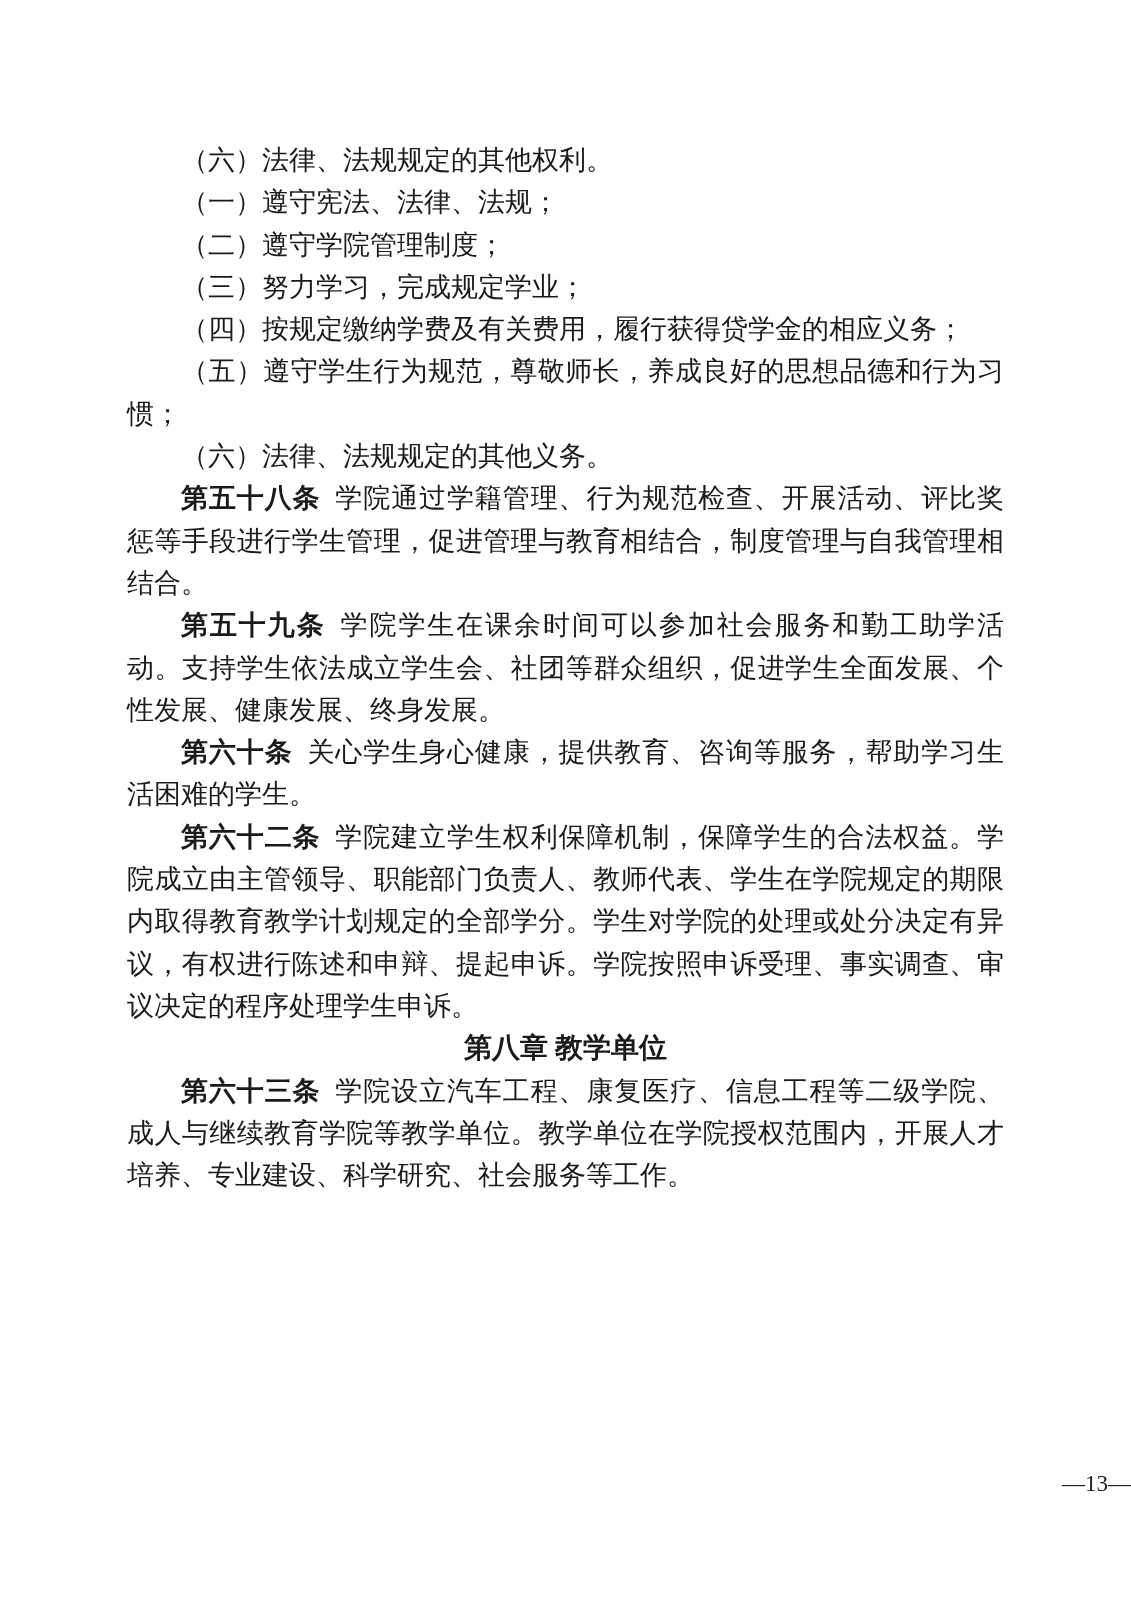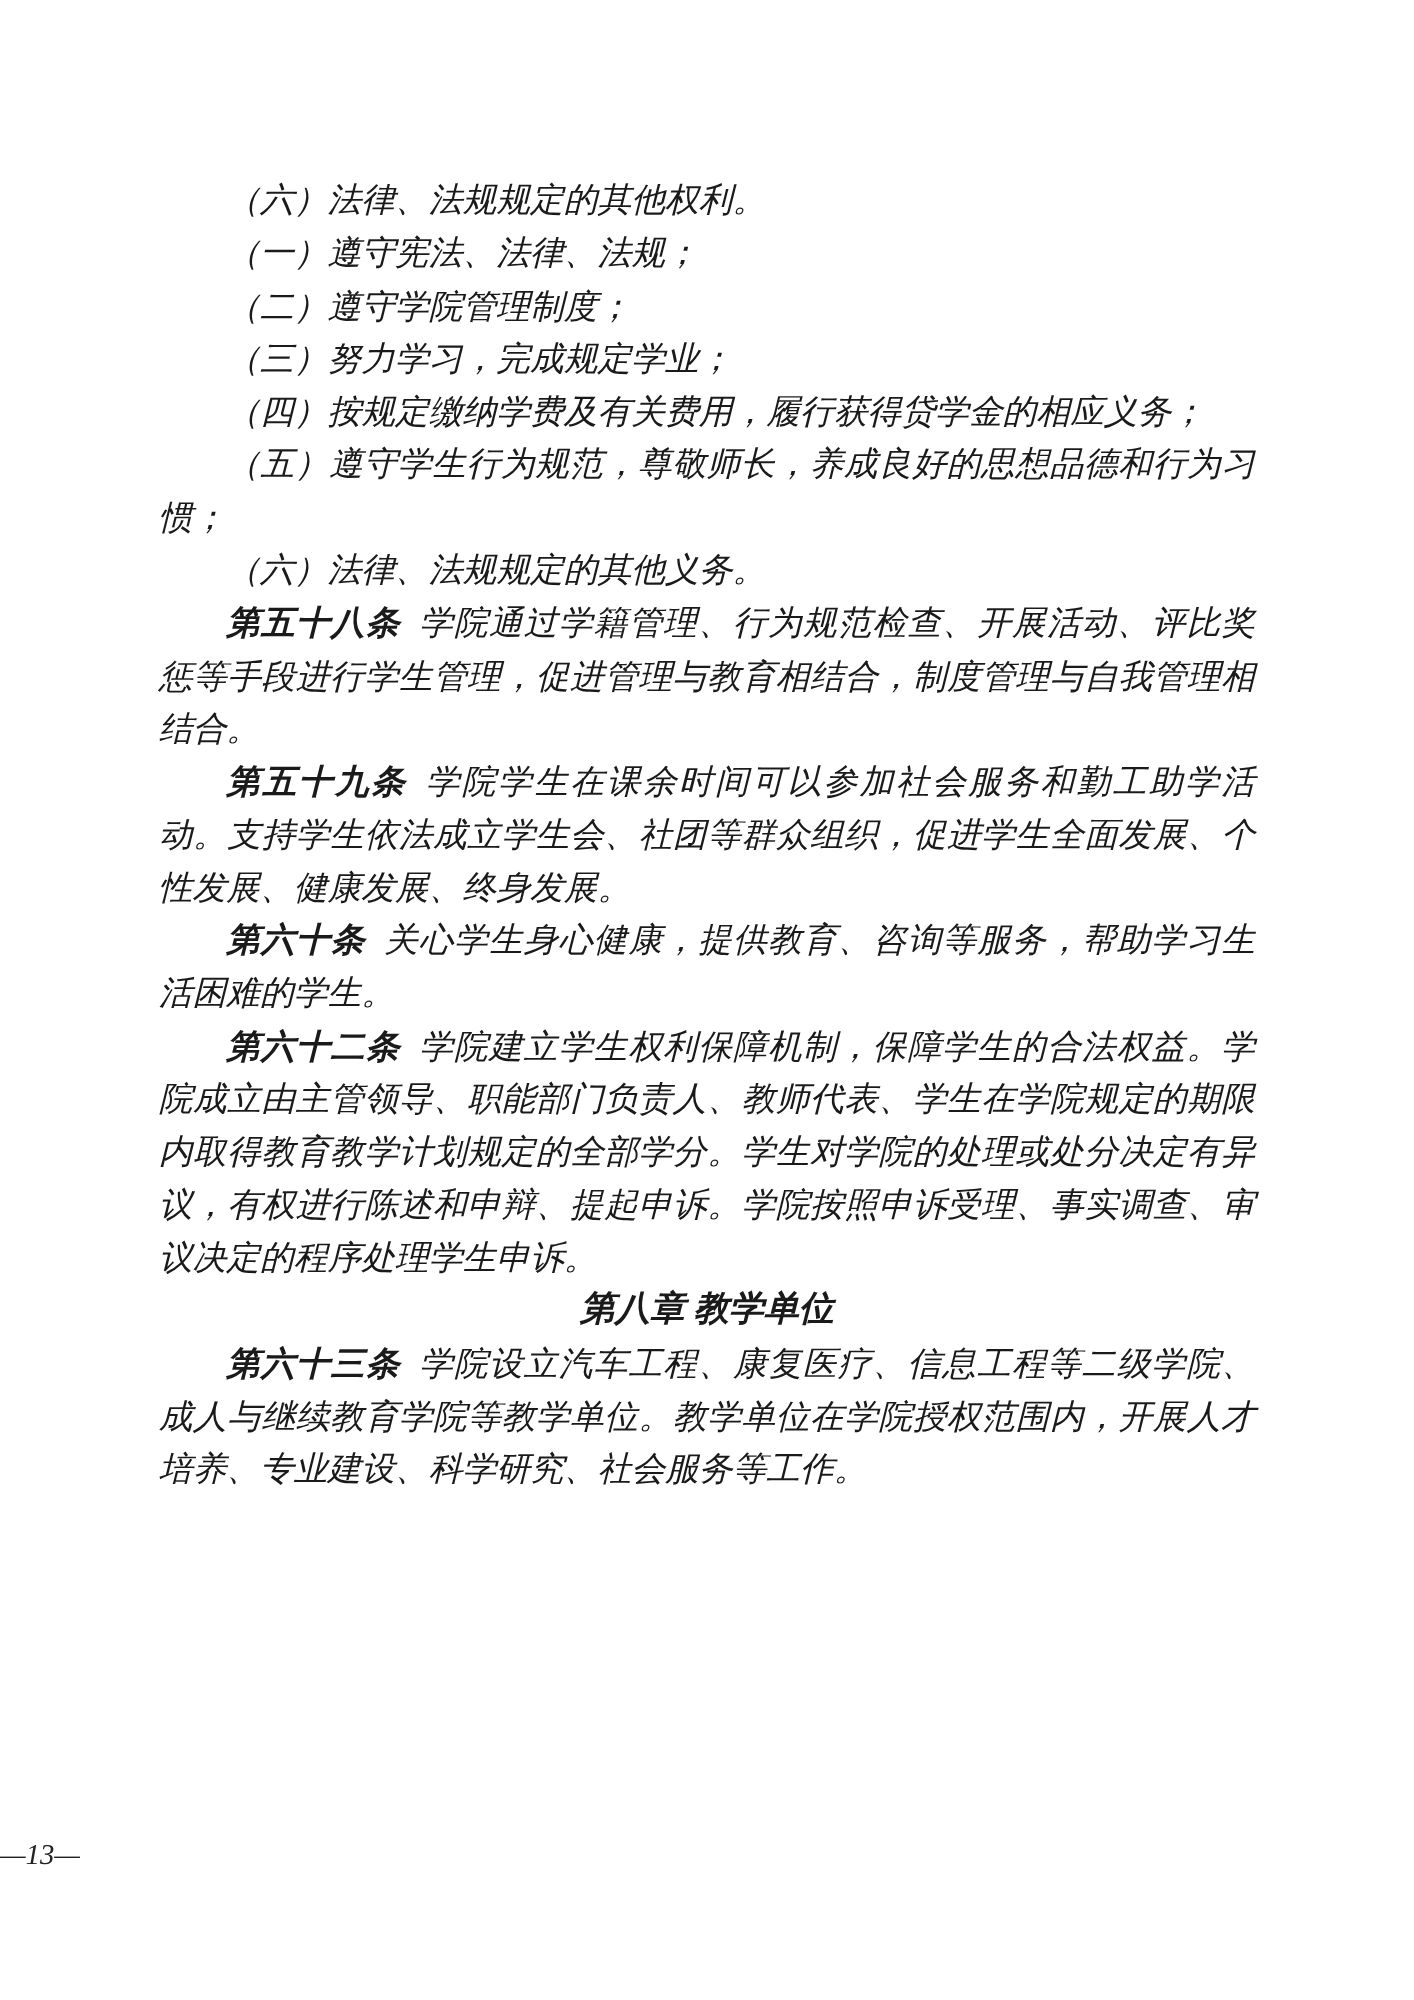--- a/index.html
+++ b/index.html
@@ -10,21 +10,20 @@
   .page {
     position: relative;
     width: 1131px;
     height: 1600px;
     background: #ffffff;
     box-sizing: border-box;
     padding: 139px 127px 0 127px;
     overflow: hidden;
     font-family: "Liberation Serif", "DejaVu Serif", serif;
     color: #1a1a1a;
-    font-style: italic;
   }
   .content {
     width: 877px;
   }
   .para {
     margin: 0;
     font-size: 27px;
     line-height: 42.3px;
     text-align: justify;
     text-justify: inter-ideograph;
@@ -47,21 +46,21 @@
     text-indent: 0;
   }
   .para.spaced-before {
     margin-top: 6px;
   }
   .page-number {
     position: absolute;
     left: 0;
     right: 0;
     top: 1468px;
-    text-align: left;
+    text-align: right;
     font-size: 23px;
     line-height: 32px;
     color: #222222;
     font-family: "Liberation Serif", "DejaVu Serif", serif;
   }
 </style>
 </head>
 <body>
 
 <div class="page">

